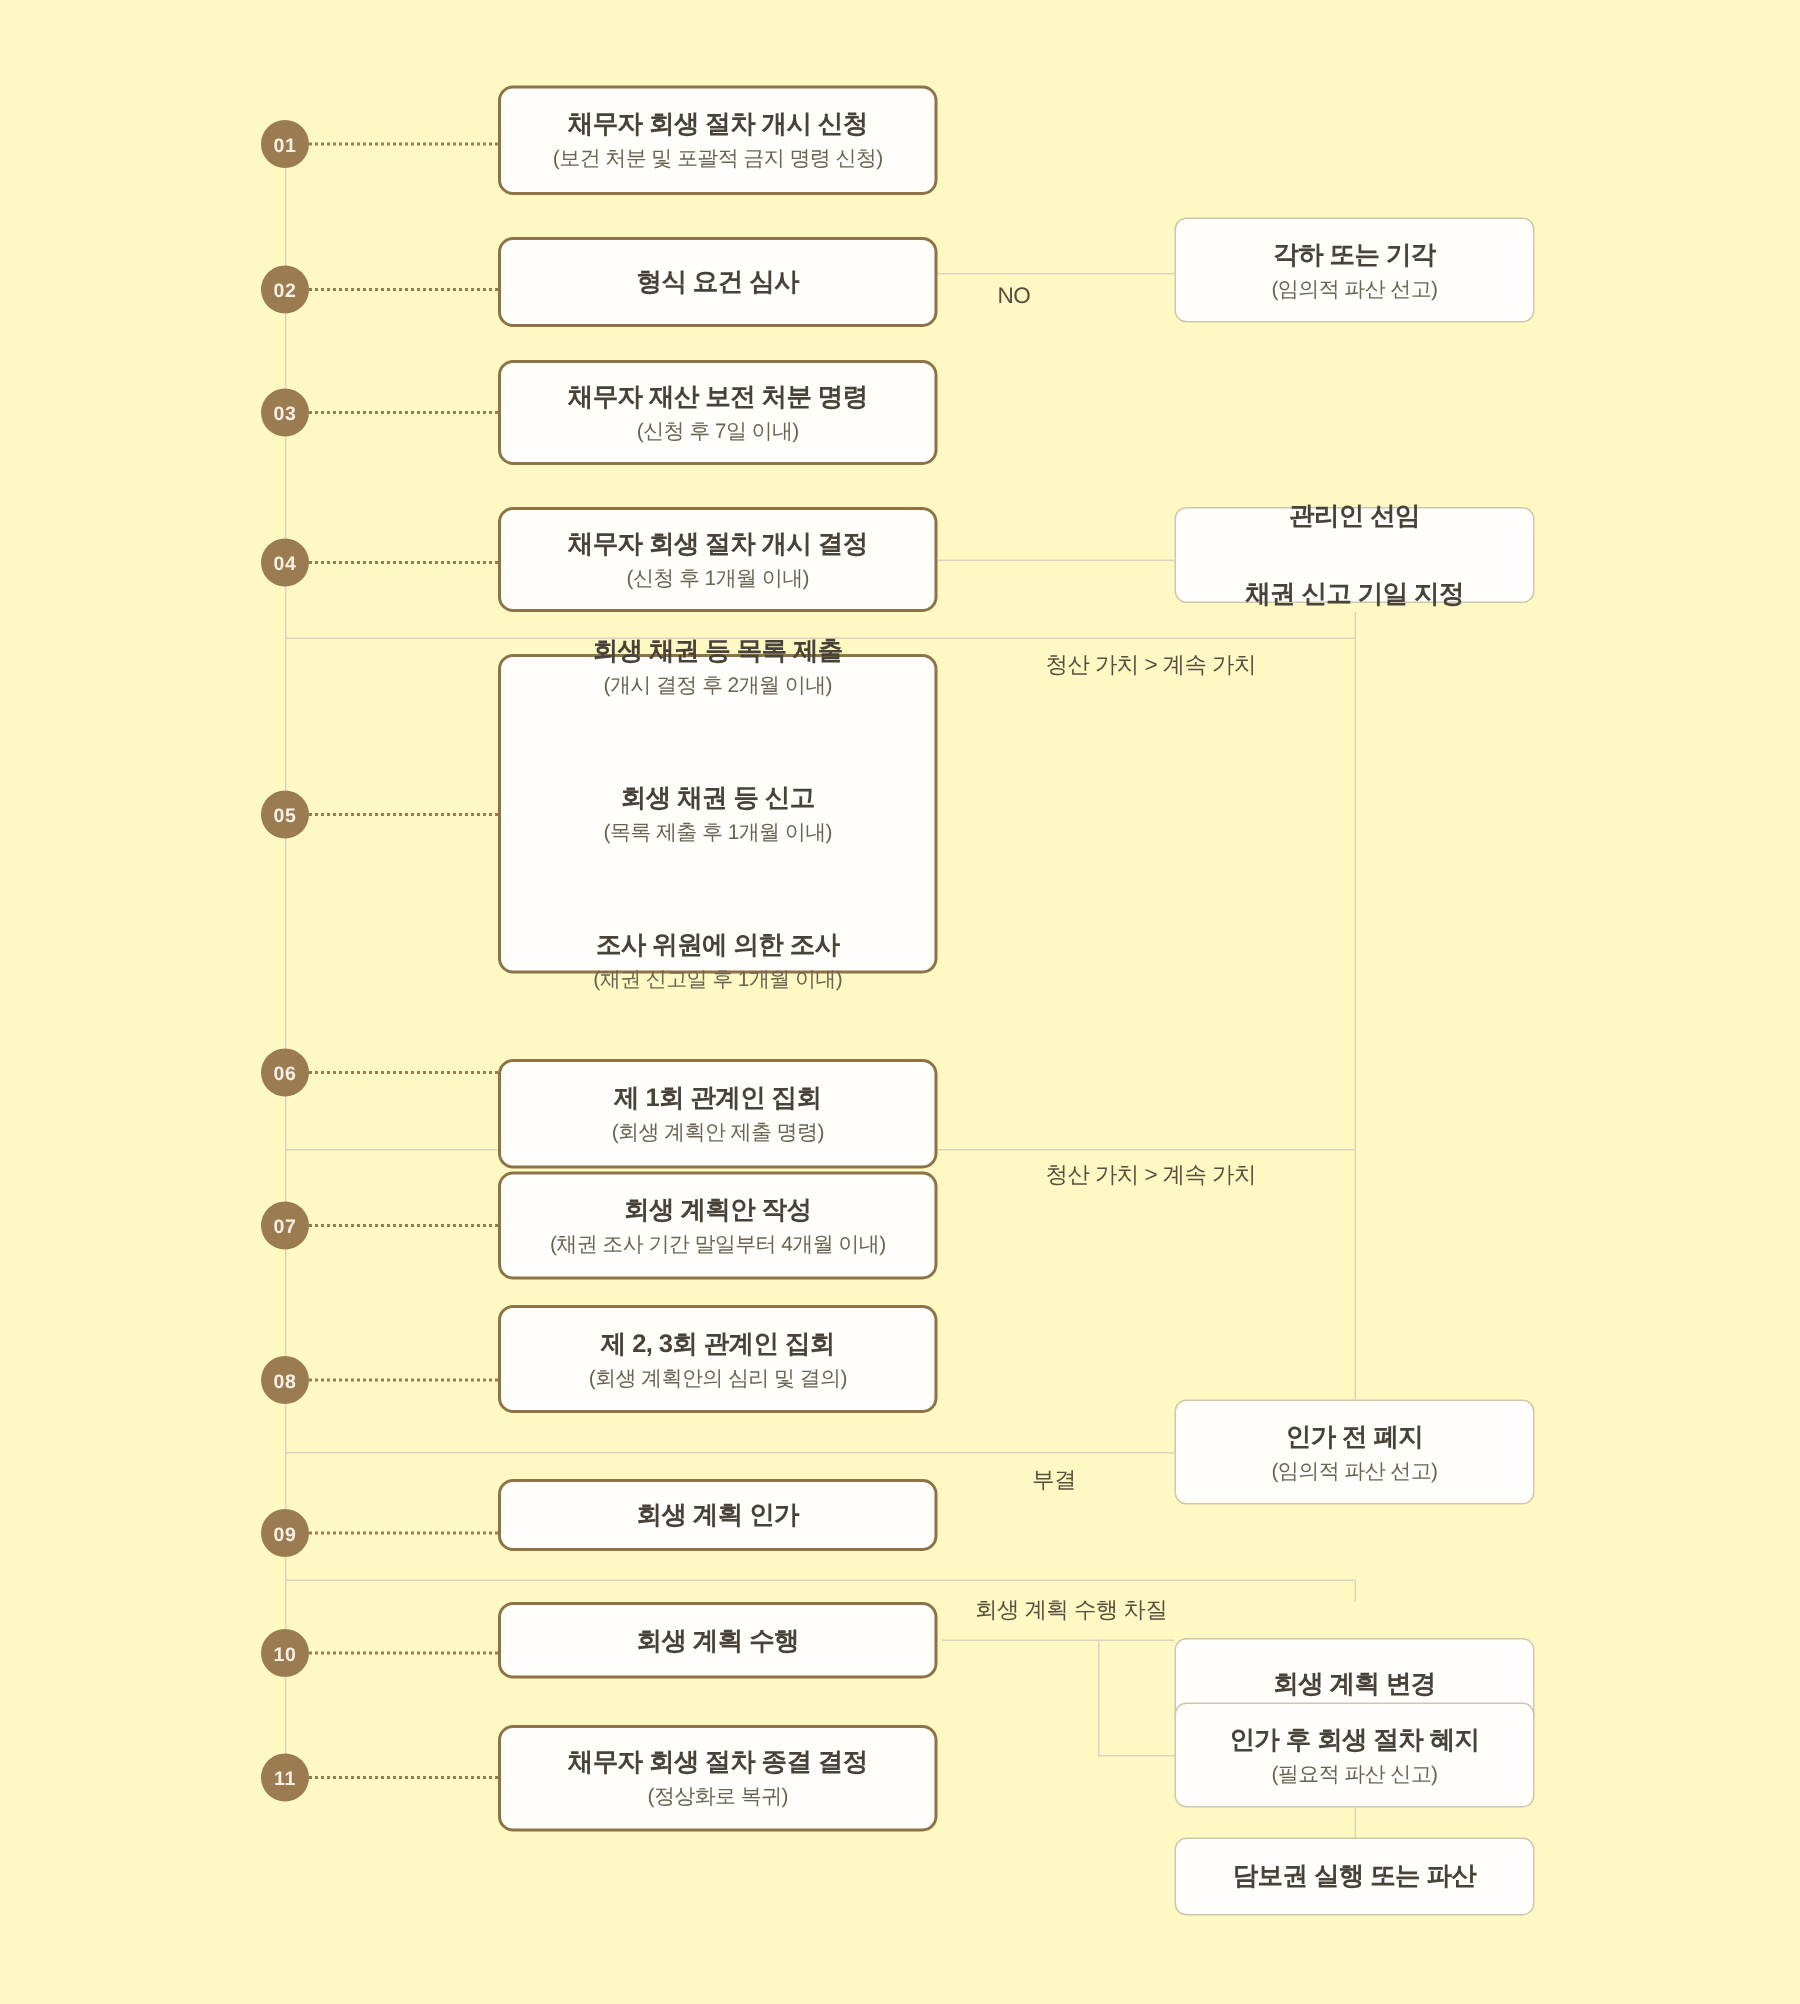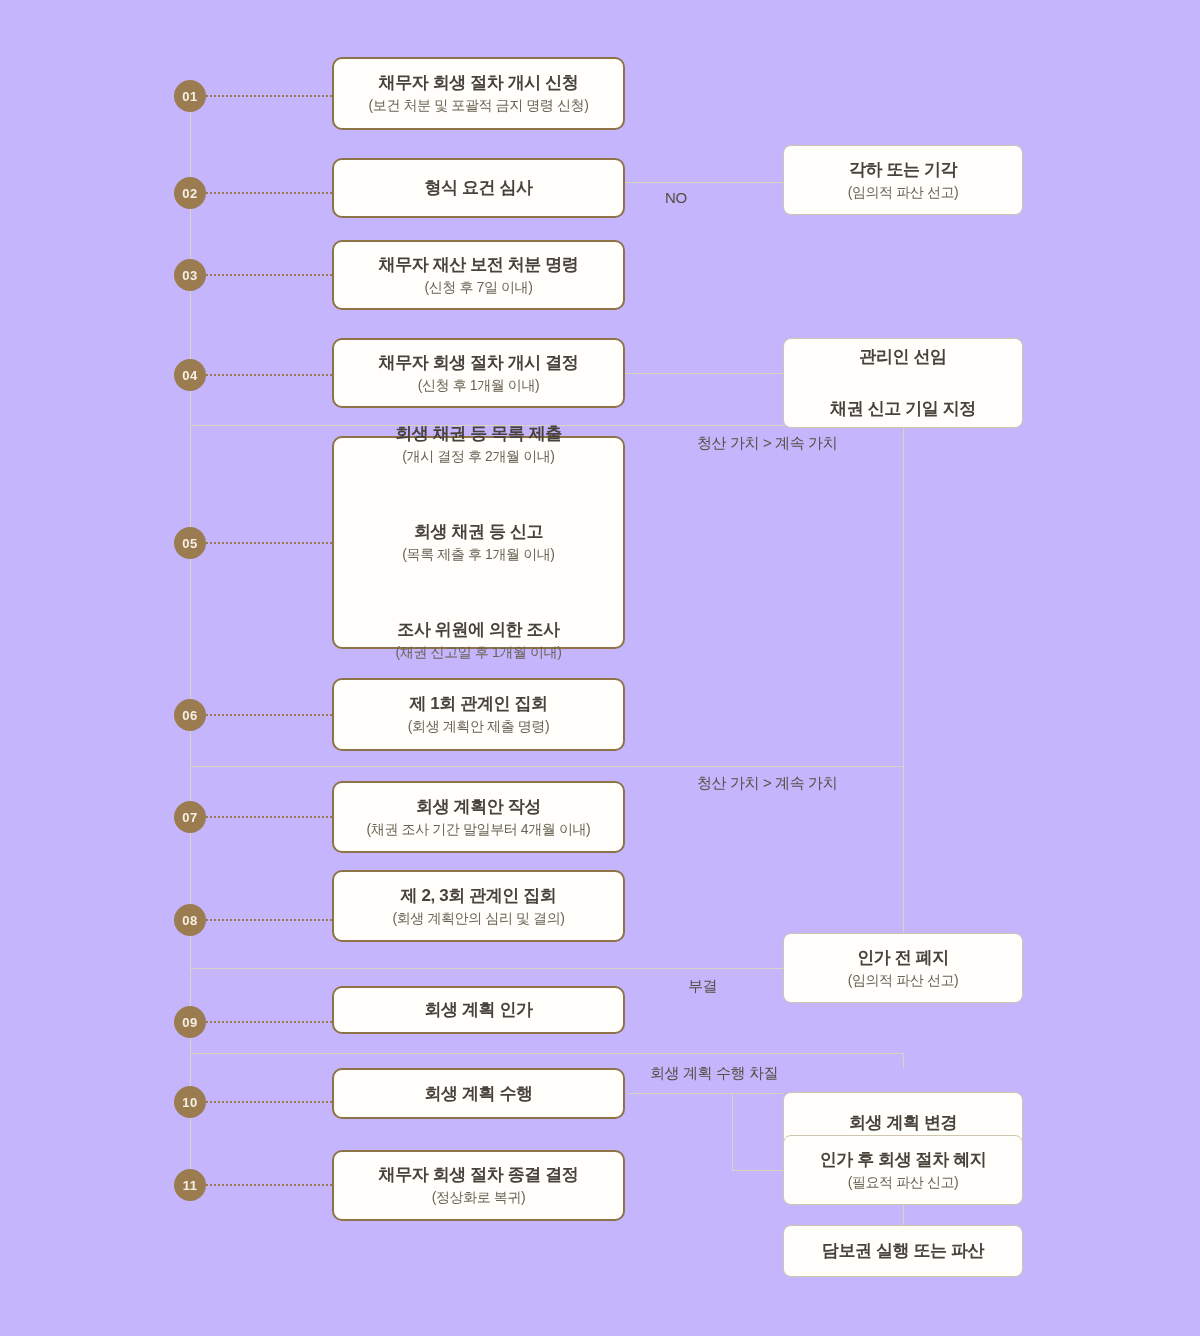--- a/index.html
+++ b/index.html
@@ -3,21 +3,21 @@
 <meta charset="utf-8">
 <style>
   html,body{margin:0;padding:0;}
   body{
     font-family:"Liberation Sans","DejaVu Sans",sans-serif;
     background:#f7f4ea;
   }
   .canvas{
     position:relative;
     width:1200px;height:1336px;
-    background:#c4b5fd;
+    background:#fef9c3;
     overflow:hidden;
   }
   
   .hline,.vline{position:absolute;background:#d9d3c4;z-index:1;}
   .hline{height:1px;}
   .vline{width:1px;}
   .dotline{
     position:absolute;left:206px;width:126px;height:0;
     border-top:2px dotted #9a7c50;z-index:1;
   }
@@ -122,21 +122,21 @@
     </div>
     <div class="grp">
       <div class="bt">회생 채권 등 신고</div>
       <div class="bs">(목록 제출 후 1개월 이내)</div>
     </div>
     <div class="grp">
       <div class="bt">조사 위원에 의한 조사</div>
       <div class="bs">(채권 신고일 후 1개월 이내)</div>
     </div>
   </div>
-  <div class="mainbox" style="top:678px;height:73px;text-align:center;">
+  <div class="mainbox" style="top:706px;height:73px;text-align:center;">
     <div class="bt">제 1회 관계인 집회</div>
     <div class="bs">(회생 계획안 제출 명령)</div>
   </div>
   <div class="mainbox" style="top:781px;height:72px;">
     <div class="bt">회생 계획안 작성</div>
     <div class="bs">(채권 조사 기간 말일부터 4개월 이내)</div>
   </div>
   <div class="mainbox" style="top:870px;height:72px;">
     <div class="bt">제 2, 3회 관계인 집회</div>
     <div class="bs">(회생 계획안의 심리 및 결의)</div>
@@ -149,21 +149,21 @@
   </div>
   <div class="mainbox" style="top:1150px;height:71px;">
     <div class="bt">채무자 회생 절차 종결 결정</div>
     <div class="bs">(정상화로 복귀)</div>
   </div>
 
   <div class="sidebox" style="top:145px;height:70px;">
     <div class="bt">각하 또는 기각</div>
     <div class="bs">(임의적 파산 선고)</div>
   </div>
-  <div class="sidebox" style="top:338px;height:90px;gap:28px;">
+  <div class="sidebox" style="top:338px;height:64px;gap:28px;">
     <div class="bt">관리인 선임</div>
     <div class="bt">채권 신고 기일 지정</div>
   </div>
   <div class="sidebox" style="top:933px;height:70px;">
     <div class="bt">인가 전 폐지</div>
     <div class="bs">(임의적 파산 선고)</div>
   </div>
   <div class="sidebox" style="top:1092px;height:61px;">
     <div class="bt">회생 계획 변경</div>
   </div>

